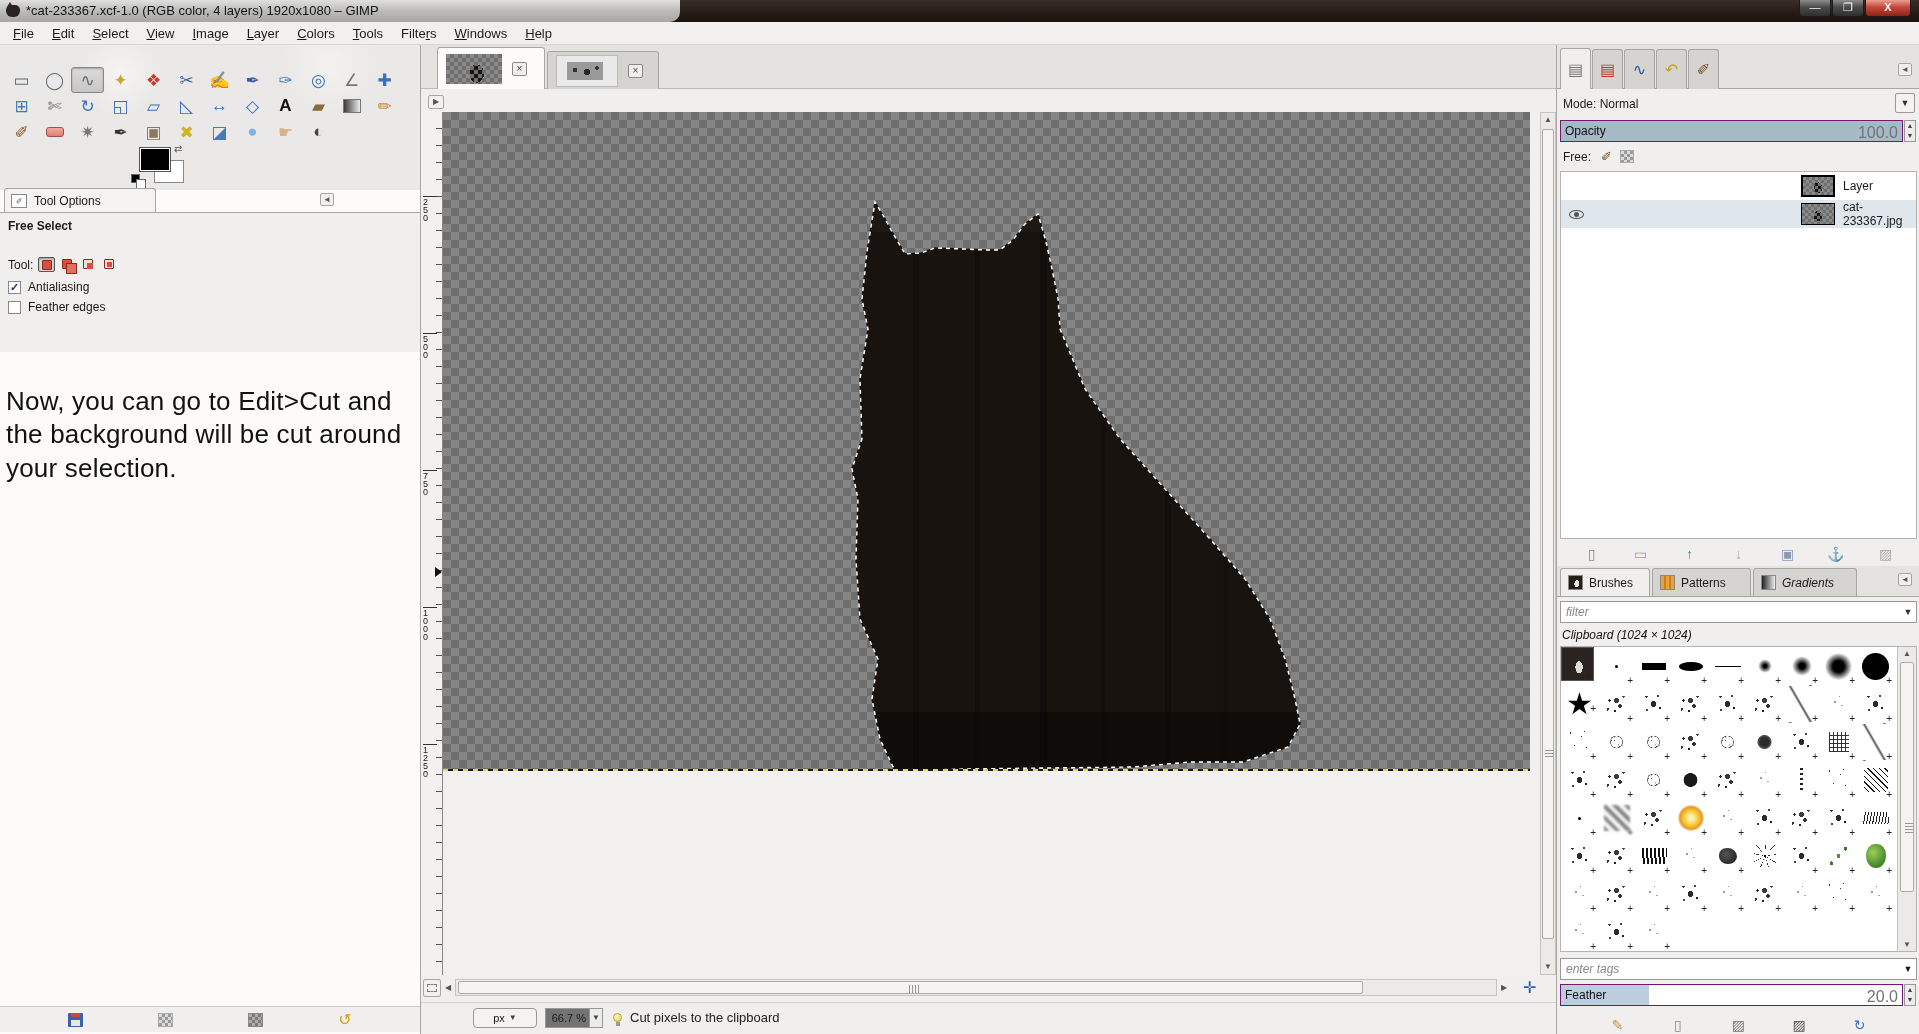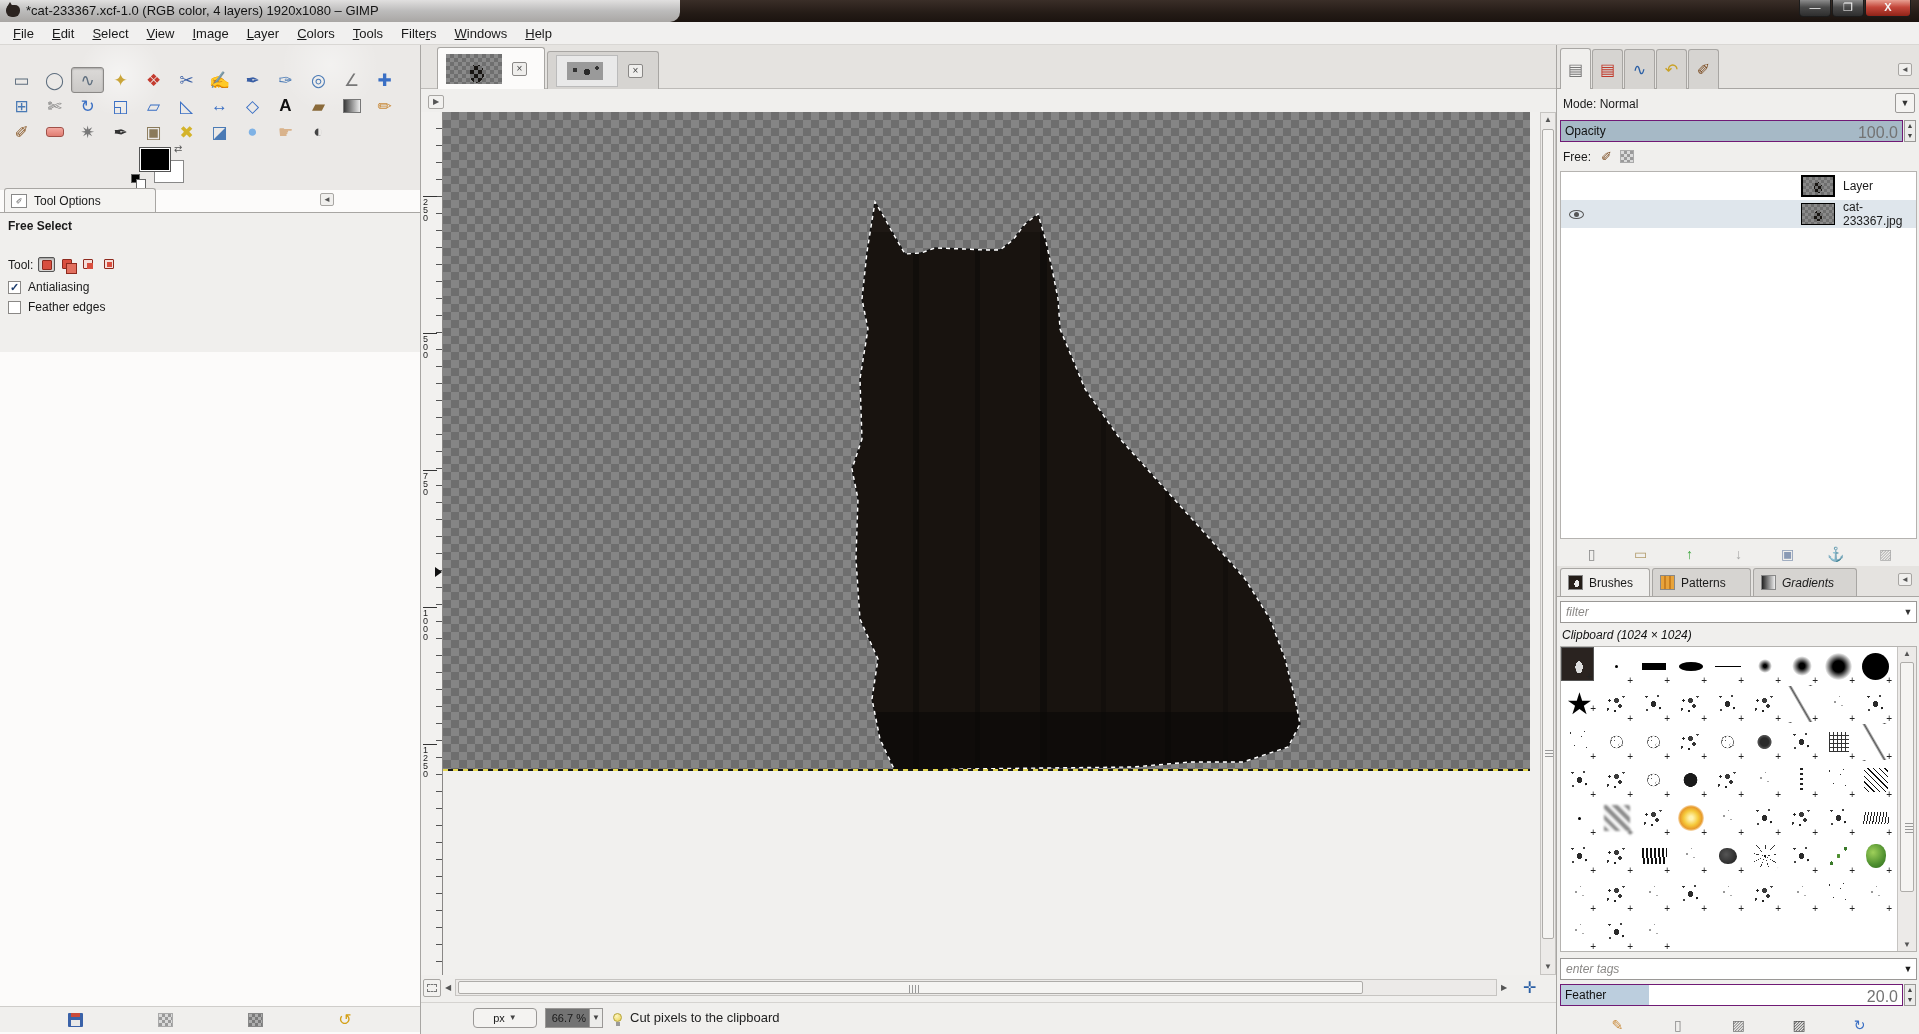--- a/index.html
+++ b/index.html
@@ -398,20 +398,21 @@
       </div>
       <div class="optrow">
         <span class="cbox">✓</span>
         <span>Antialiasing</span>
       </div>
       <div class="optrow">
         <span class="cbox"></span>
         <span>Feather edges</span>
       </div>
     </div>
+    <div class="note">Now, you can go to Edit&gt;Cut and the background will be cut around your selection.</div>
     <div class="ldfooter">
       <div class="fbtn">
           <span class="floppy"></span>
         </div>
       <div class="fbtn">
           <span class="chk"></span>
         </div>
       <div class="fbtn">
           <span class="chk dark"></span>
         </div>

